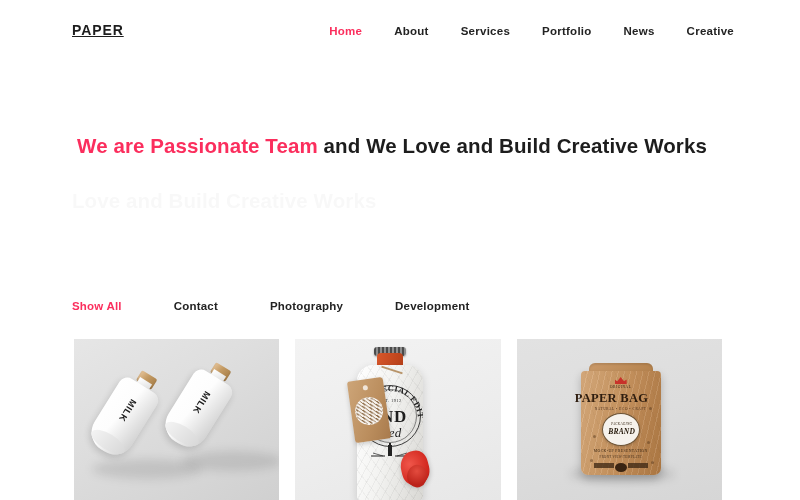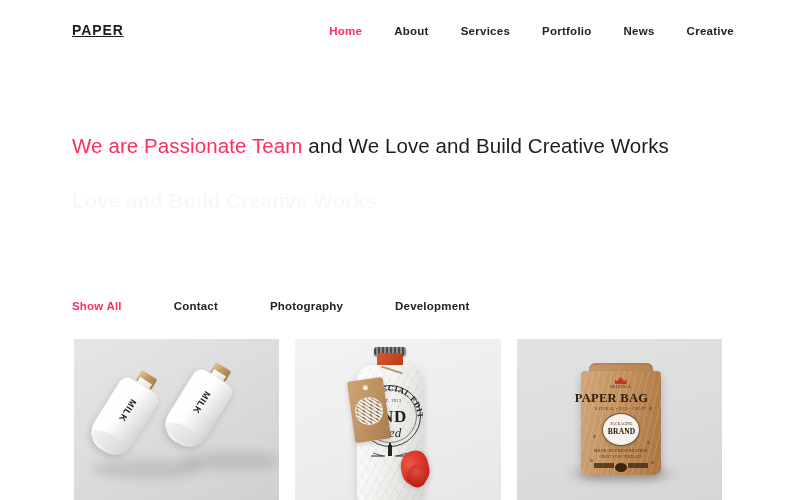--- a/index.html
+++ b/index.html
@@ -65,24 +65,25 @@
   
   .hero {
     position: absolute;
     left: 72px;
     top: 132px;
     width: 640px;
   }
 
   .hero-title {
     font-size: 20.5px;
-    font-weight: normal;
+    font-weight: bold;
     line-height: 27px;
     letter-spacing: 0.1px;
     color: #1d1d1d;
+    text-align: center;
   }
   .hero-title .accent { color: #fb2e5d; }
 
   .hero-ghost {
     position: absolute;
     left: 0;
     top: 55px;
     font-size: 20.5px;
     font-weight: bold;
     line-height: 27px;
@@ -405,20 +406,21 @@
     color: #4a3120;
   }
   .bag-badge {
     position: absolute;
     left: 27px; top: 50px;
     width: 38px; height: 33px;
     border-radius: 50%;
     background: #f6f2ec;
     border: 1px solid #6d5436;
     box-shadow: 0 1px 3px rgba(0,0,0,0.18);
+    font-style: italic;
   }
   .bag-badge-sm {
     position: absolute;
     left: 0; top: 8px;
     width: 38px;
     text-align: center;
     font-family: "Liberation Serif", serif;
     font-size: 3.4px;
     letter-spacing: 0.3px;
     color: #3b2a18;

